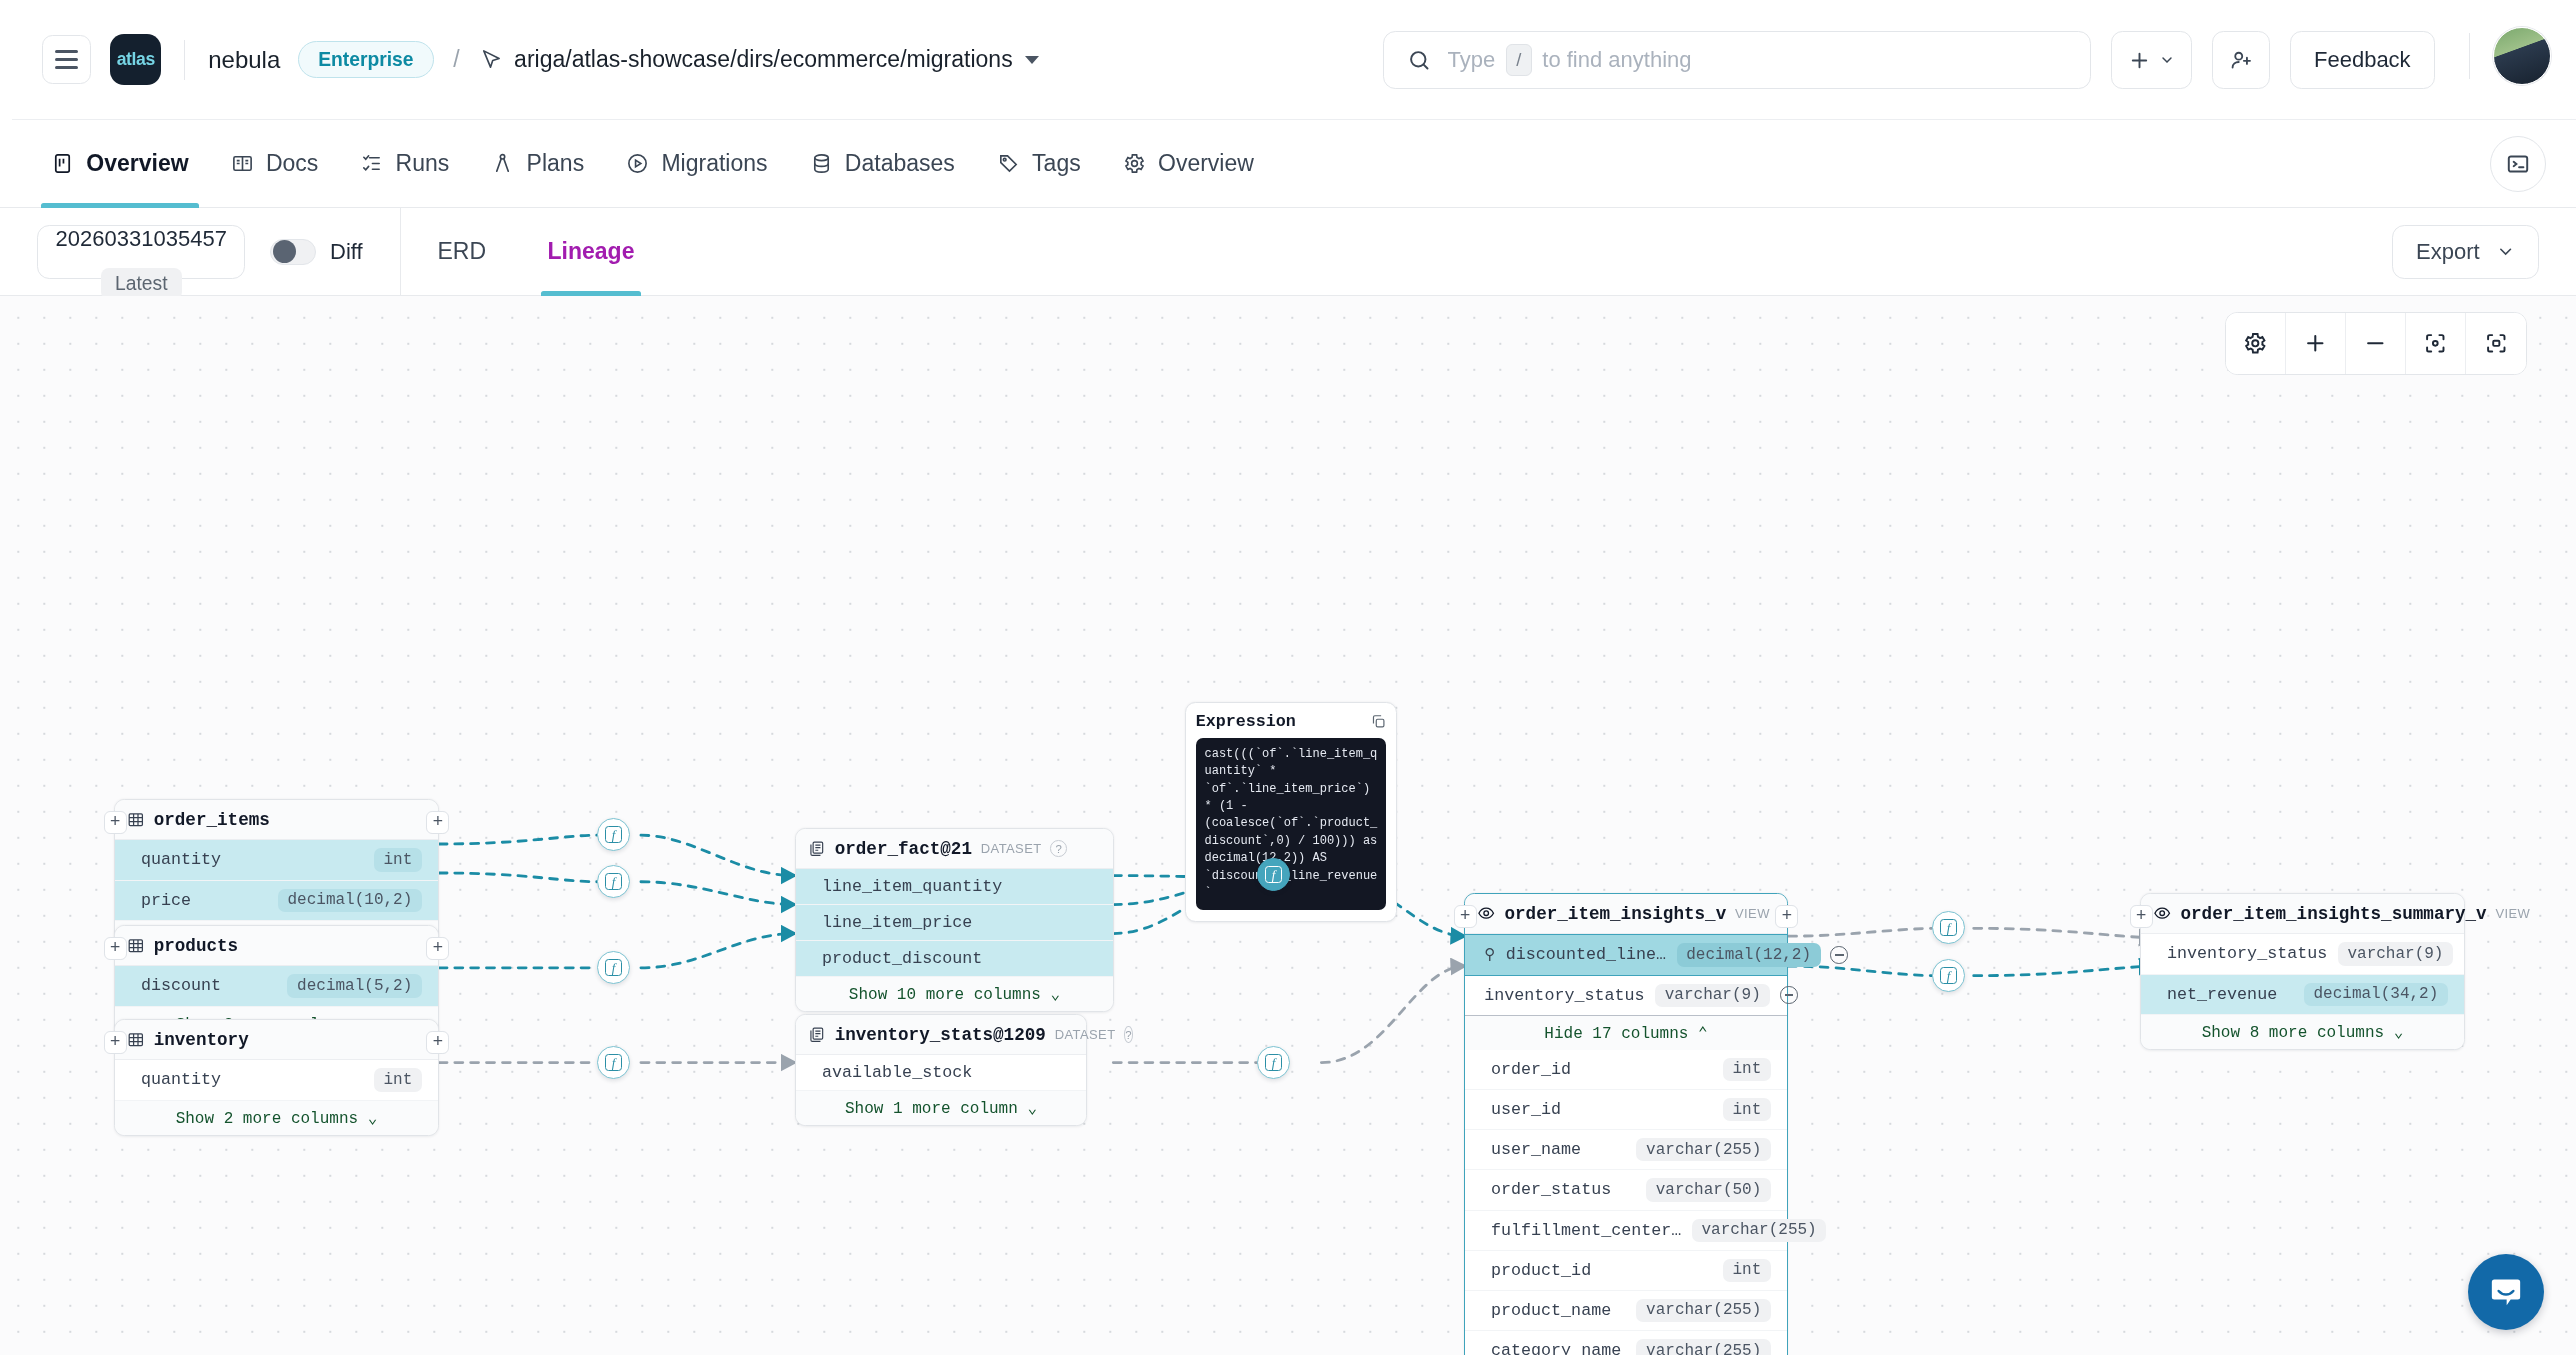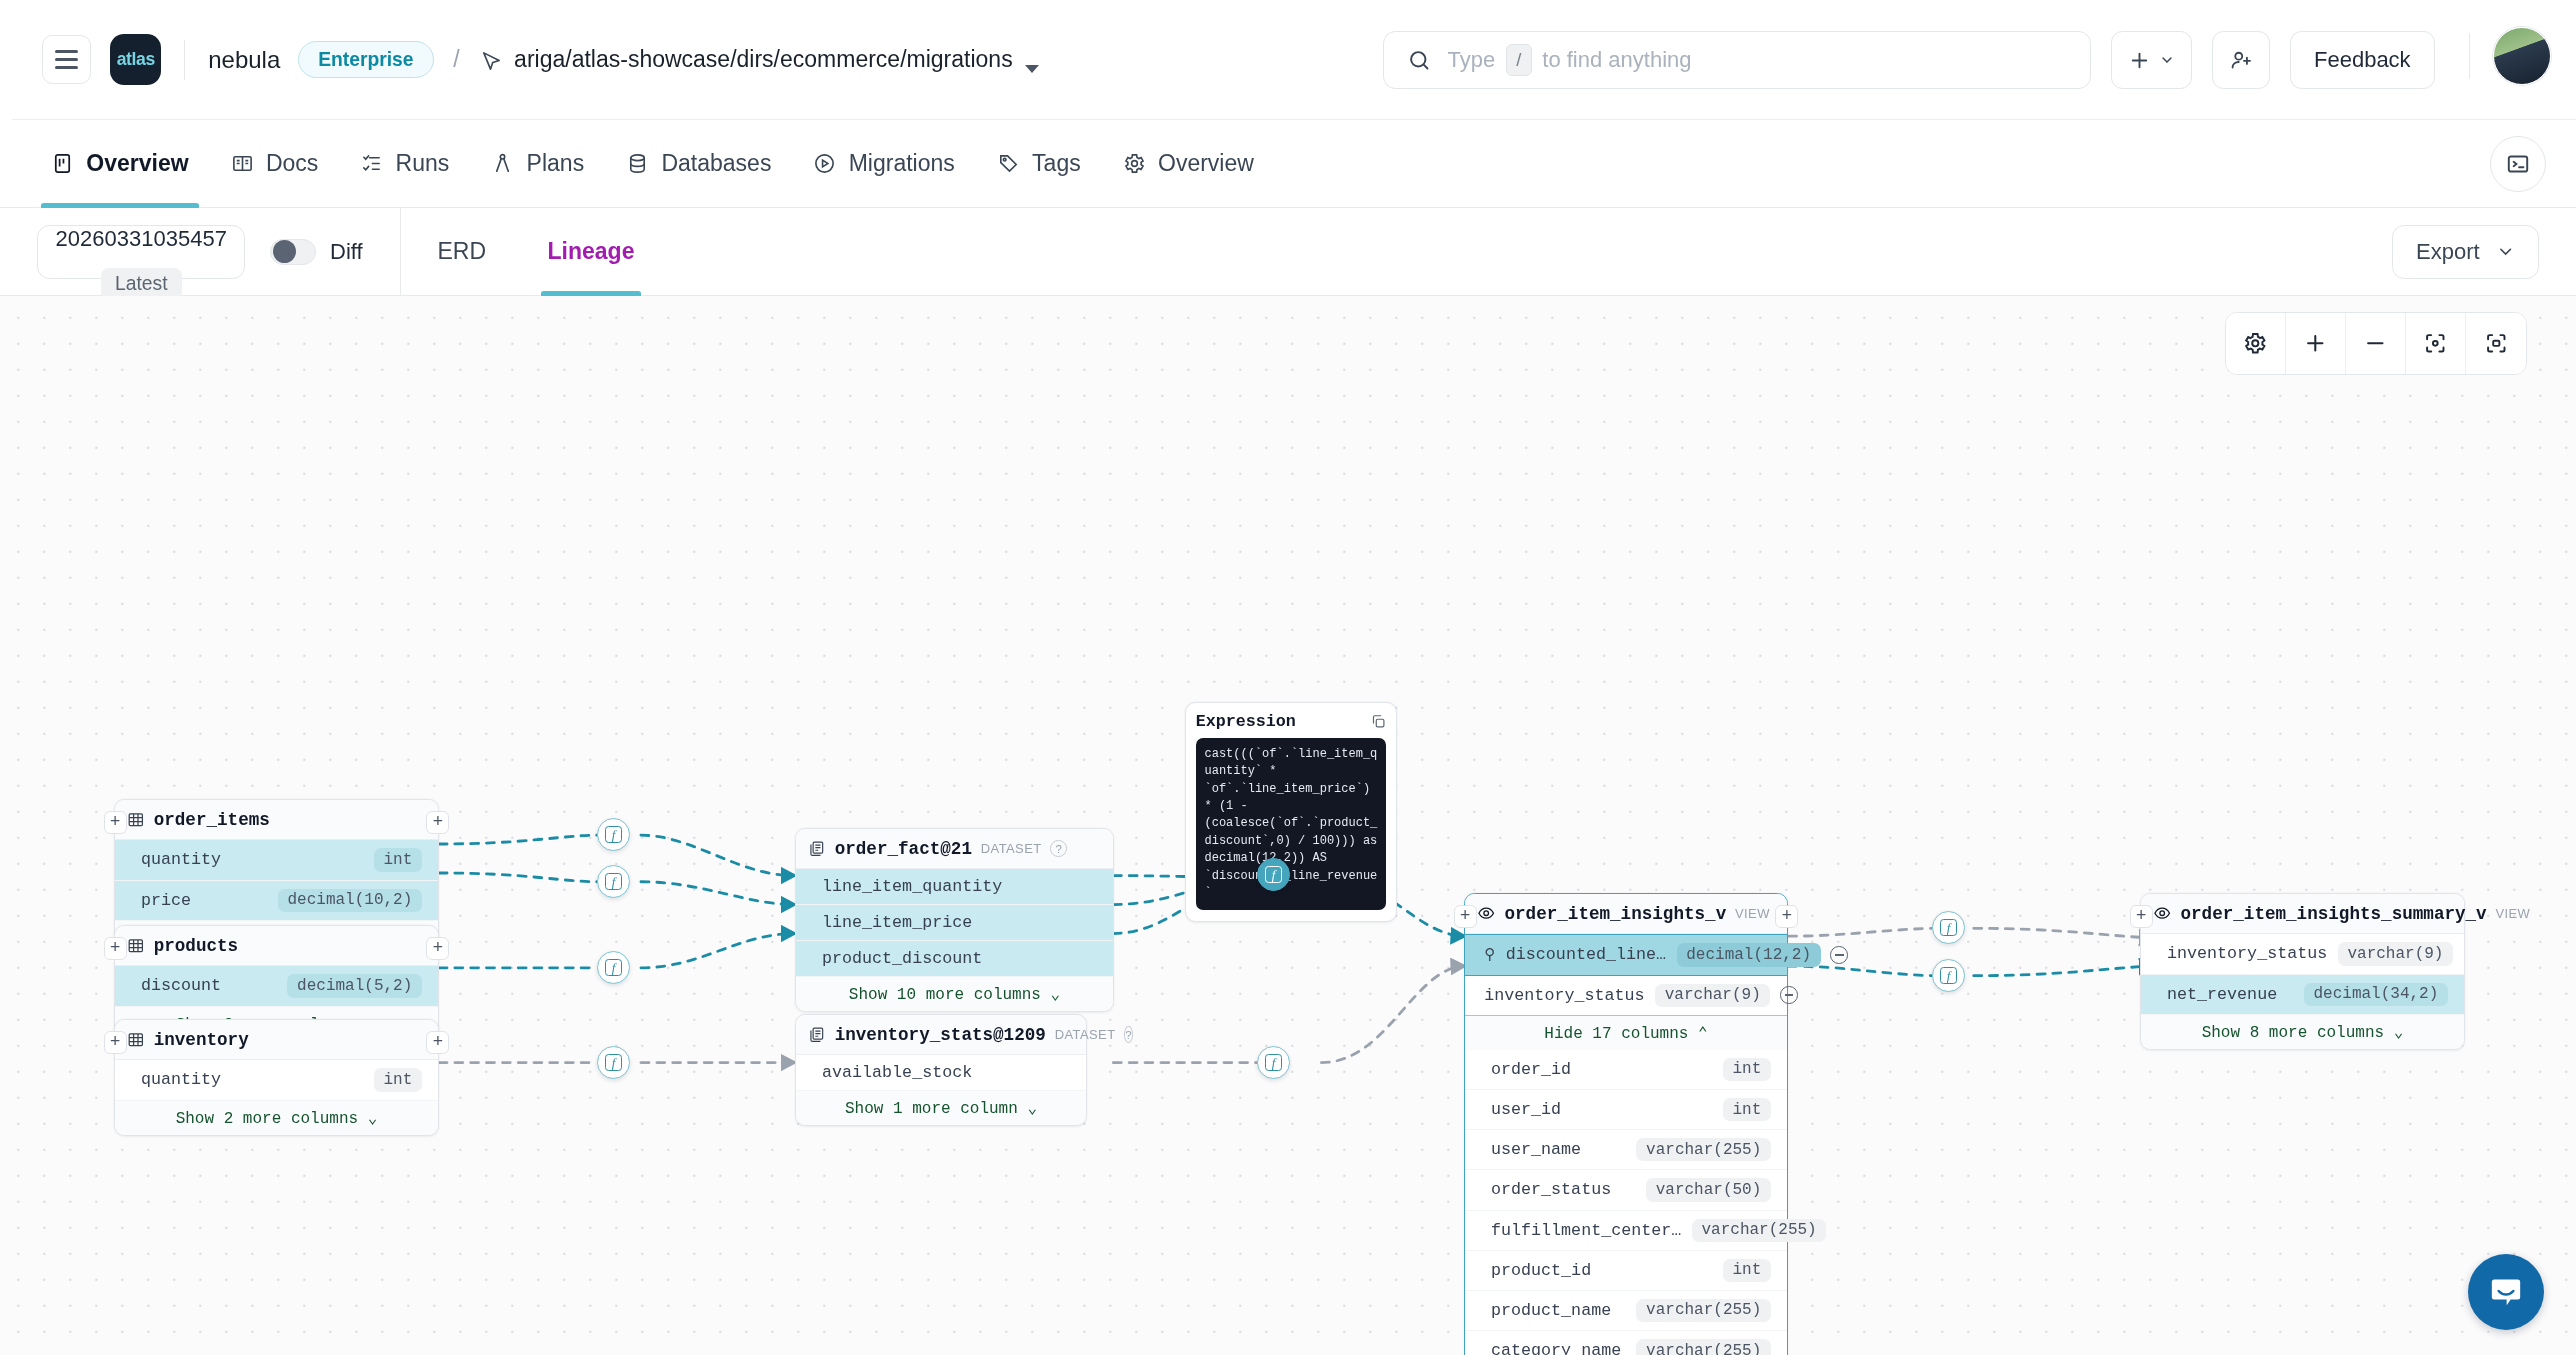--- a/index.html
+++ b/index.html
@@ -30,21 +30,21 @@
     letter-spacing: -0.4px;
   }
   .vdiv { width: 0.9px; height: 40px; background: #e5e7eb; margin: 0 23px; }
   .org-name { font-size: 24px; color: #19212b; }
   .badge-ent {
     margin-left: 17.6px; padding: 6.1px 19.3px; border-radius: 877px;
     border: 0.9px solid #bfe3ec; background: #f1fafc; color: #0d8aa3;
     font-size: 19.3px; font-weight: 700;
   }
   .slash { margin: 0 19.3px; color: #9aa3ad; font-size: 23px; }
-  .crumb-wrap { display: flex; align-items: flex-end; gap: 12.3px; cursor: pointer; }
+  .crumb-wrap { display: flex; align-items: center; gap: 12.3px; cursor: pointer; }
   .crumb-text { font-size: 23px; color: #19212b; }
   .chev { width: 0; height: 0; border-left: 7px solid transparent; border-right: 7px solid transparent; border-top: 8px solid #4b5563; }
 
   #search {
     position: absolute; left: 1383px; top: 31px; width: 708px; height: 58px;
     border: 0.9px solid #e3e6ea; border-radius: 12.3px; background: #fff;
     display: flex; align-items: center; padding: 0 23px; gap: 16px; cursor: text;
   }
   #search .ph { color: #aab2bd; font-size: 22px; display:flex; align-items:center; gap:10.5px;}
   .slashkey {
@@ -322,35 +322,35 @@
       <svg width="23" height="23" viewBox="0 0 24 24" fill="none" stroke="#3b4654" stroke-width="1.7" stroke-linecap="round">
           <circle cx="12" cy="5" r="2.3"></circle>
           <path d="M10.6 7.2L6 20M13.4 7.2L18 20"></path>
         </svg>
     </span>
     <span>Plans</span>
   </div>
   <div class="nav-item">
     <span>
       <svg width="23" height="23" viewBox="0 0 24 24" fill="none" stroke="#3b4654" stroke-width="1.7">
+          <circle cx="12" cy="12" r="9"></circle>
+          <path d="M10 8.5l5.5 3.5L10 15.5z"></path>
+        </svg>
+    </span>
+    <span>Migrations</span>
+  </div>
+  <div class="nav-item">
+    <span>
+      <svg width="23" height="23" viewBox="0 0 24 24" fill="none" stroke="#3b4654" stroke-width="1.7">
           <ellipse cx="12" cy="6" rx="7" ry="3"></ellipse>
           <path d="M5 6v12c0 1.7 3.1 3 7 3s7-1.3 7-3V6"></path>
           <path d="M5 12c0 1.7 3.1 3 7 3s7-1.3 7-3"></path>
         </svg>
     </span>
     <span>Databases</span>
-  </div>
-  <div class="nav-item">
-    <span>
-      <svg width="23" height="23" viewBox="0 0 24 24" fill="none" stroke="#3b4654" stroke-width="1.7">
-          <circle cx="12" cy="12" r="9"></circle>
-          <path d="M10 8.5l5.5 3.5L10 15.5z"></path>
-        </svg>
-    </span>
-    <span>Migrations</span>
   </div>
   <div class="nav-item">
     <span>
       <svg width="23" height="23" viewBox="0 0 24 24" fill="none" stroke="#3b4654" stroke-width="1.7">
           <path d="M4 11V4h7l9 9-7 7z"></path>
           <circle cx="8" cy="8" r="1.4"></circle>
         </svg>
     </span>
     <span>Tags</span>
   </div>

